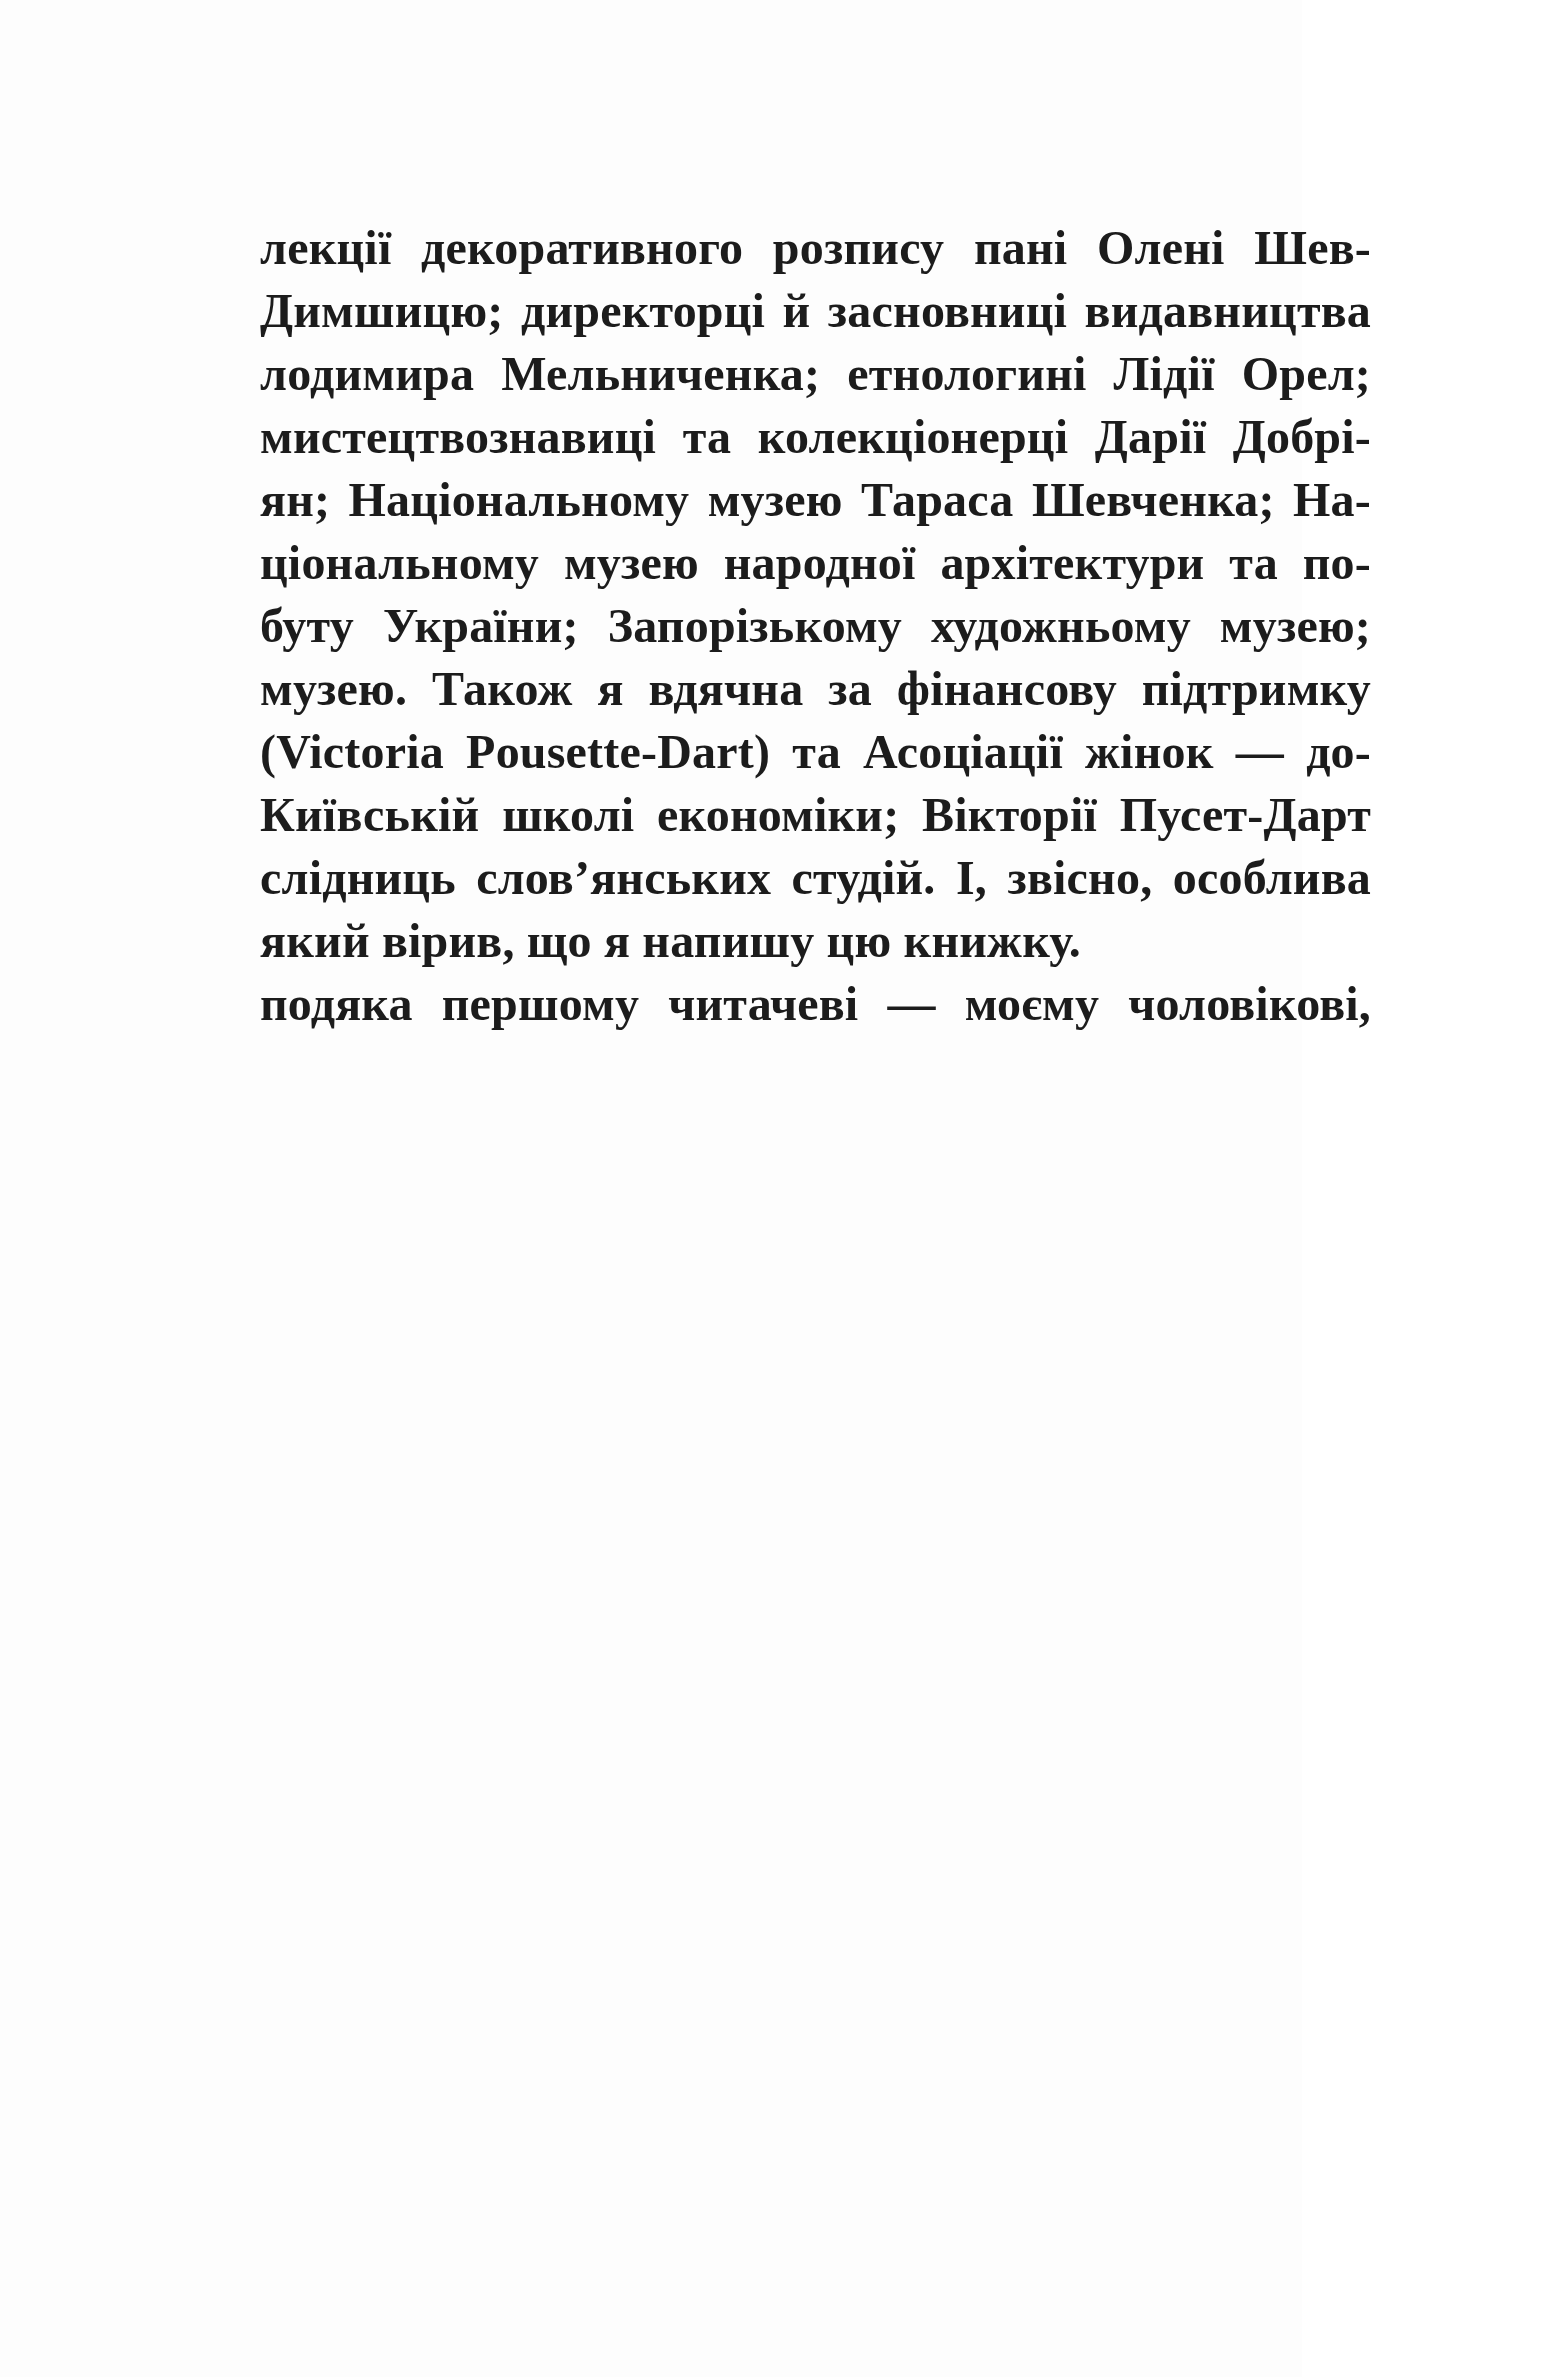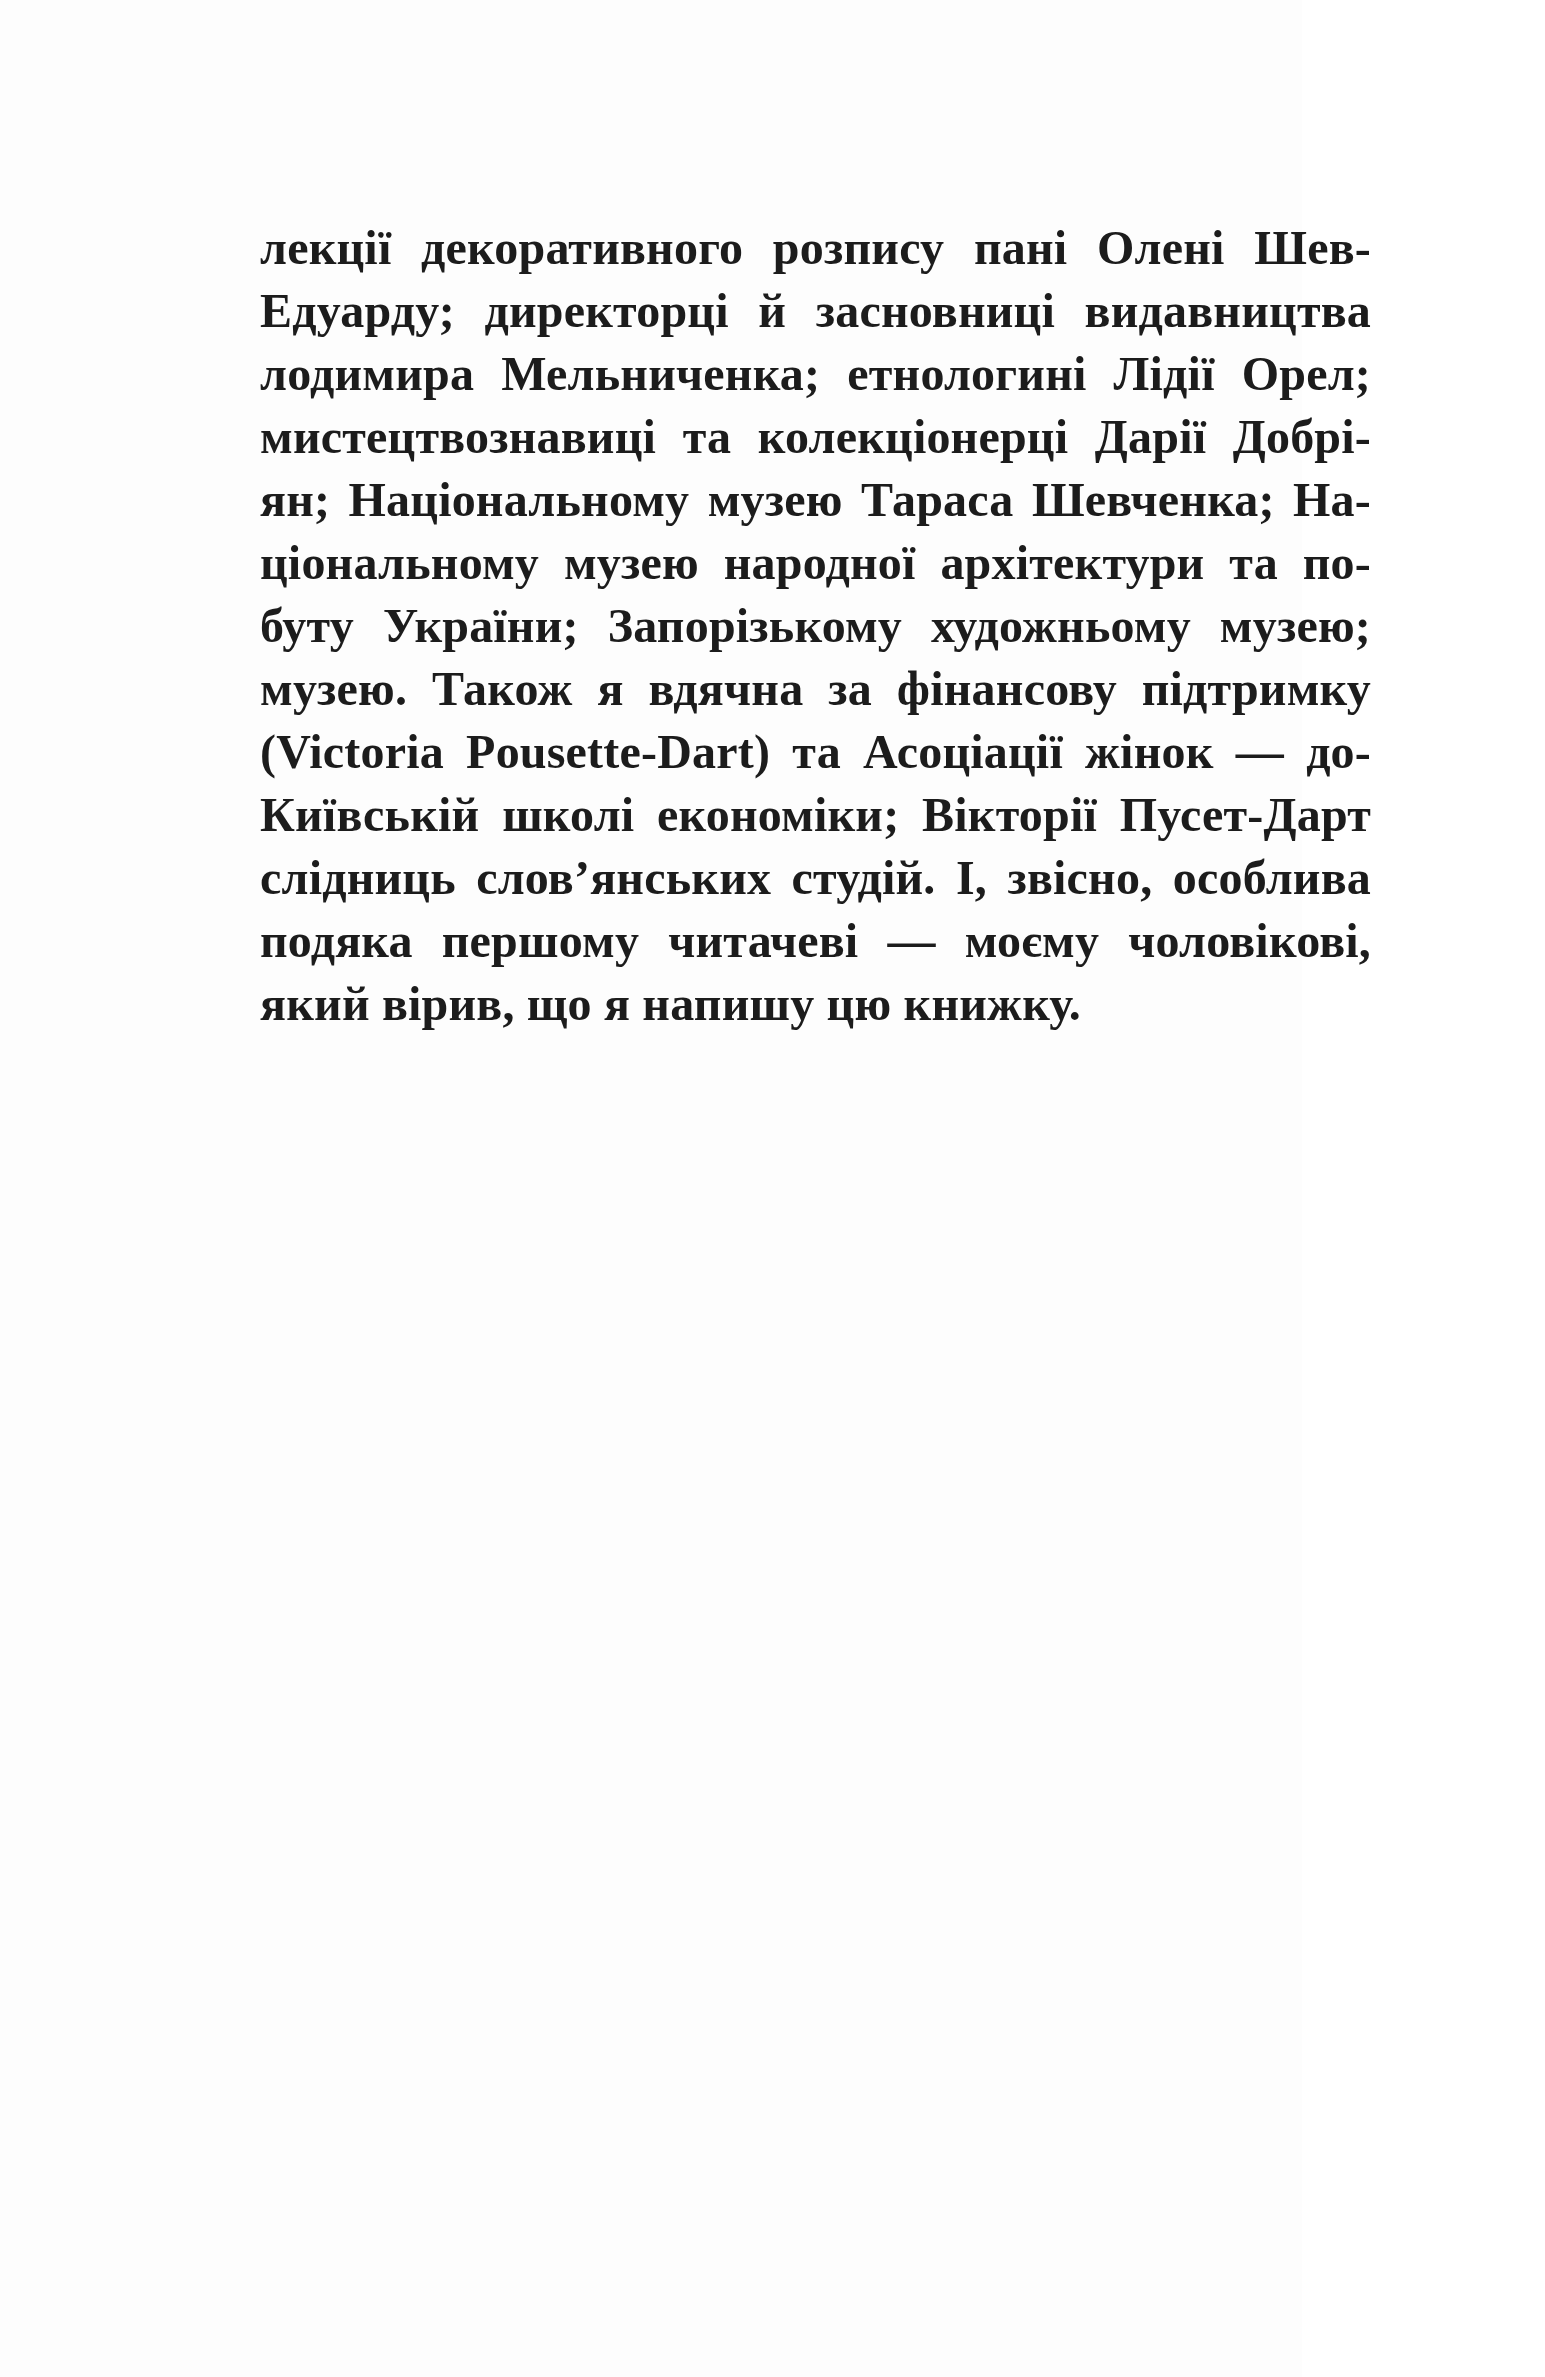--- a/index.html
+++ b/index.html
@@ -43,27 +43,27 @@
     text-align-last: left;
     -moz-text-align-last: left;
   }
 </style>
 </head>
 <body>
 
 <div class="page">
   <div class="text-block">
     <div class="line">лекції декоративного розпису пані Олені Шев-</div>
-    <div class="line">Едуарду; директорці й засновниці видавництва</div>
+    <div class="line">Димшицю; директорці й засновниці видавництва</div>
     <div class="line">лодимира Мельниченка; етнологині Лідії Орел;</div>
     <div class="line">мистецтвознавиці та колекціонерці Дарії Добрі-</div>
     <div class="line">ян; Національному музею Тараса Шевченка; На-</div>
     <div class="line">ціональному музею народної архітектури та по-</div>
     <div class="line">буту України; Запорізькому художньому музею;</div>
     <div class="line">музею. Також я вдячна за фінансову підтримку</div>
     <div class="line">(Victoria Pousette-Dart) та Асоціації жінок — до-</div>
     <div class="line">Київській школі економіки; Вікторії Пусет-Дарт</div>
     <div class="line">слідниць слов’янських студій. І, звісно, особлива</div>
+    <div class="line last">який вірив, що я напишу цю книжку.</div>
     <div class="line">подяка першому читачеві — моєму чоловікові,</div>
-    <div class="line last">який вірив, що я напишу цю книжку.</div>
   </div>
 </div>
 
 
 </body></html>

